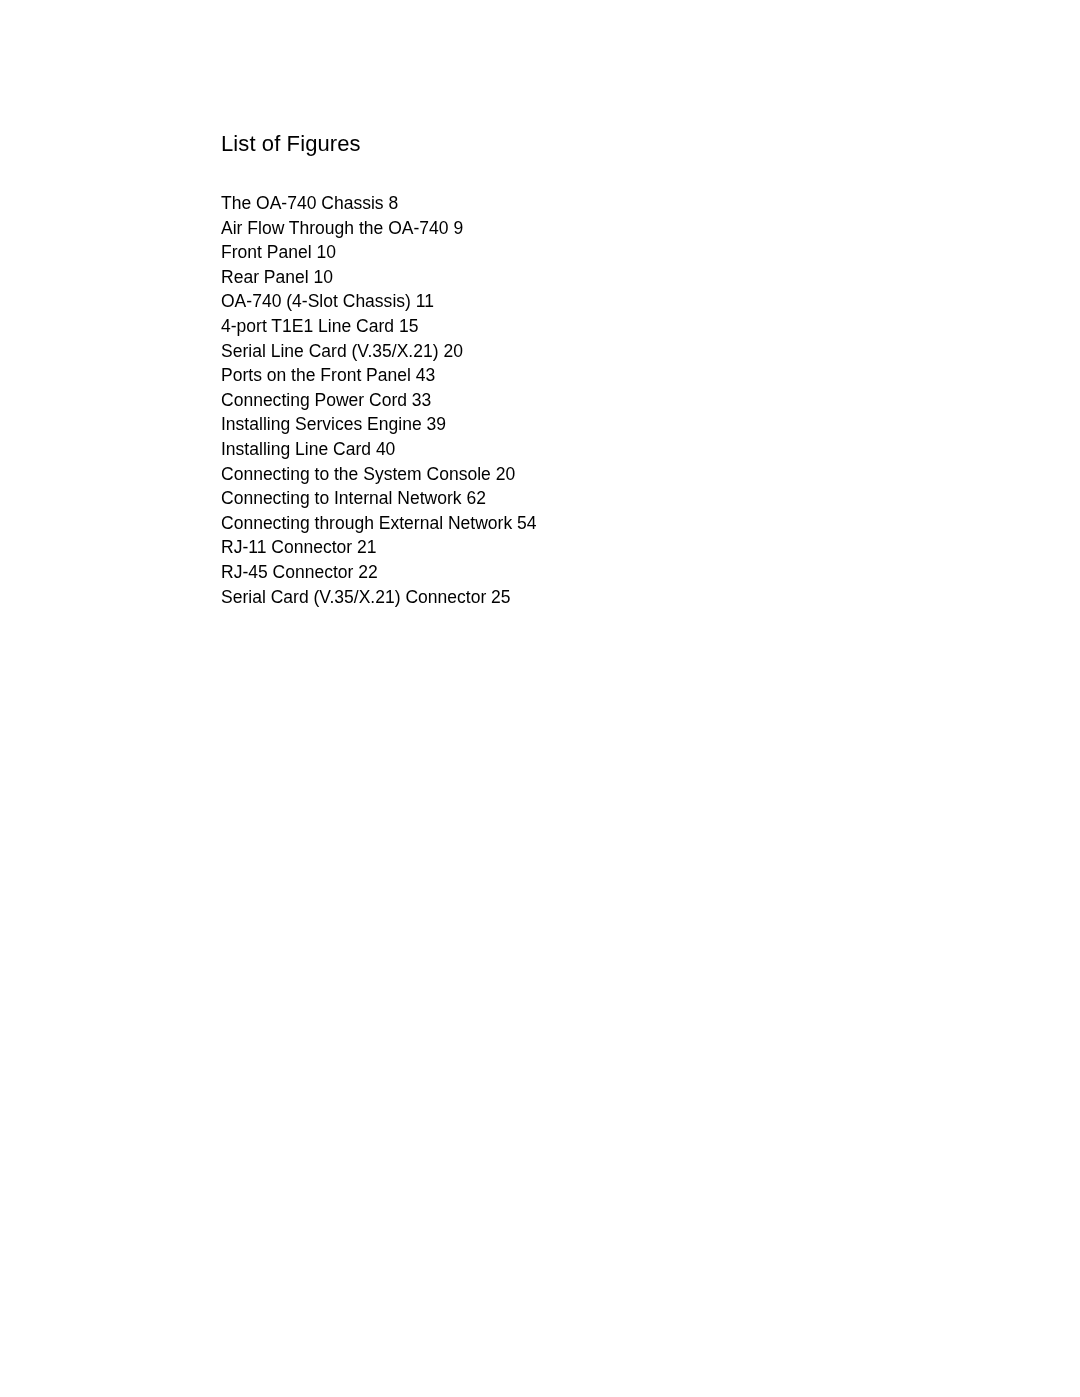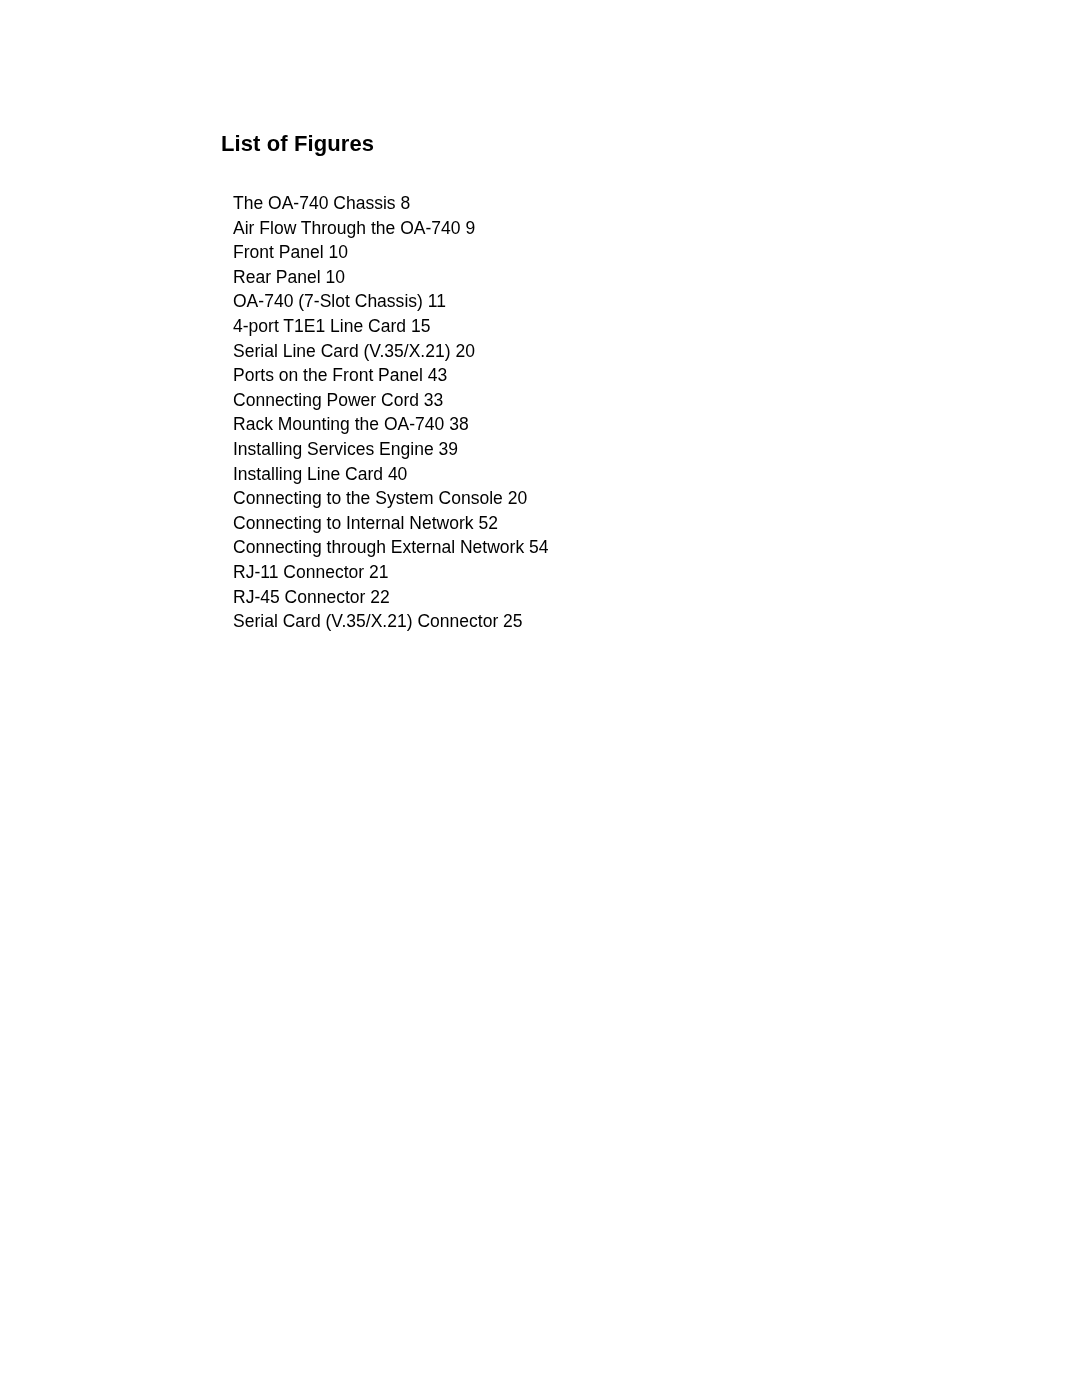--- a/index.html
+++ b/index.html
@@ -26,30 +26,30 @@
     overflow: hidden;
   }
   .content {
     position: absolute;
     left: 221px;
     top: 131px;
     width: 700px;
   }
   .page-title {
     font-size: 22px;
-    font-weight: bold;
+    font-weight: normal;
     line-height: 26px;
     letter-spacing: 0.1px;
     margin: 0 0 34px 0;
     padding: 0;
     color: #000000;
   }
   .figure-list {
     list-style: none;
-    margin: 12px;
+    margin: 0;
     padding: 0;
   }
   .figure-entry {
     font-size: 17.5px;
     line-height: 24.6px;
     font-weight: normal;
     color: #000000;
     white-space: nowrap;
     letter-spacing: 0.01px;
   }
@@ -58,29 +58,28 @@
 <body>
 
 <div class="page">
   <div class="content">
     <h1 class="page-title">List of Figures</h1>
     <ul class="figure-list">
       <li class="figure-entry">The OA-740 Chassis 8</li>
       <li class="figure-entry">Air Flow Through the OA-740 9</li>
       <li class="figure-entry">Front Panel 10</li>
       <li class="figure-entry">Rear Panel 10</li>
-      <li class="figure-entry">OA-740 (7-Slot Chassis) 11</li>
+      <li class="figure-entry">OA-740 (4-Slot Chassis) 11</li>
       <li class="figure-entry">4-port T1E1 Line Card 15</li>
       <li class="figure-entry">Serial Line Card (V.35/X.21) 20</li>
       <li class="figure-entry">Ports on the Front Panel 43</li>
       <li class="figure-entry">Connecting Power Cord 33</li>
-      <li class="figure-entry">Rack Mounting the OA-740 38</li>
       <li class="figure-entry">Installing Services Engine 39</li>
       <li class="figure-entry">Installing Line Card 40</li>
       <li class="figure-entry">Connecting to the System Console 20</li>
-      <li class="figure-entry">Connecting to Internal Network 52</li>
+      <li class="figure-entry">Connecting to Internal Network 62</li>
       <li class="figure-entry">Connecting through External Network 54</li>
       <li class="figure-entry">RJ-11 Connector 21</li>
       <li class="figure-entry">RJ-45 Connector 22</li>
       <li class="figure-entry">Serial Card (V.35/X.21) Connector 25</li>
     </ul>
   </div>
 </div>
 
 </body></html>

